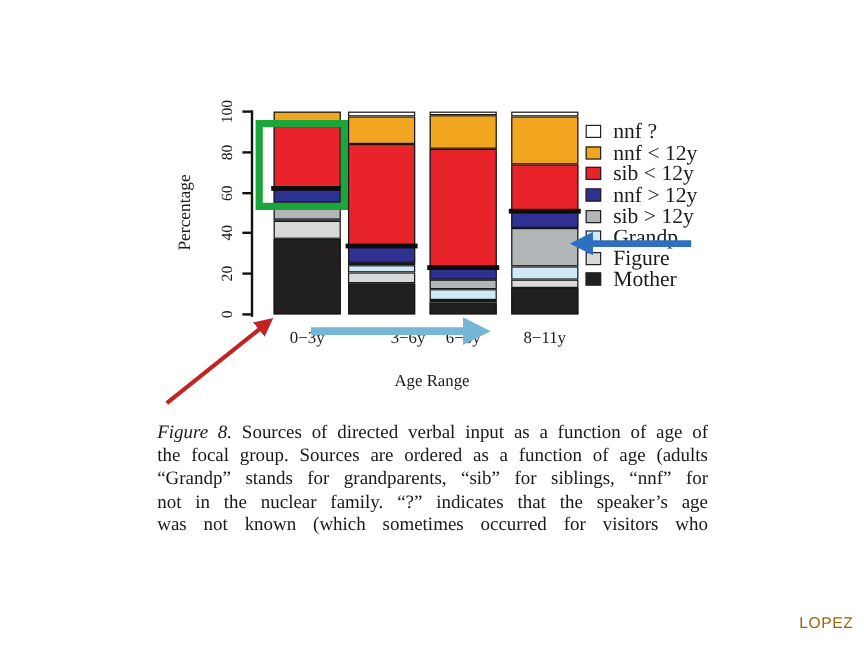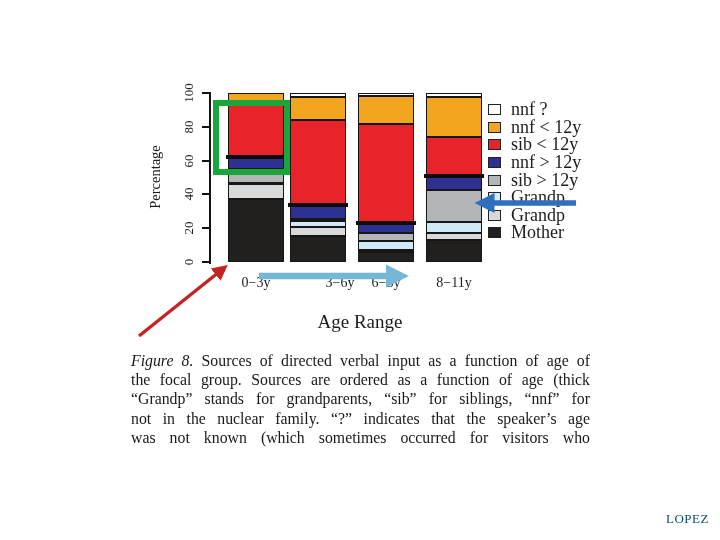--- a/index.html
+++ b/index.html
@@ -21,21 +21,21 @@
     position:absolute;font-size:14.5px;white-space:nowrap;
     transform:translate(-50%,-50%) rotate(-90deg);
   }
   .bar{position:absolute;height:169px;width:56px;}
   .seg{position:absolute;left:0;width:100%;box-sizing:border-box;border:1px solid #161616;}
   .divider{position:absolute;left:-2px;width:60px;height:4px;background:#0c0c0c;}
   .xtick-label{
     position:absolute;font-size:14px;white-space:nowrap;transform:translateX(-50%);
   }
   .axis-title-x{
-    position:absolute;font-size:19px;white-space:nowrap;transform:translateX(-50%);
+    position:absolute;font-size:14px;white-space:nowrap;transform:translateX(-50%);
   }
 
   
   #legend{position:absolute;left:348px;top:26px;display:flex;flex-direction:column;}
   .legend-row{display:flex;align-items:center;height:17.6px;}
   .legend-key{width:13px;height:11px;box-sizing:border-box;border:1px solid #222;flex:0 0 auto;}
   .legend-label{margin-left:10px;font-size:18px;white-space:nowrap;}
 
   
   #annotations{position:absolute;left:0;top:0;pointer-events:none;}
@@ -146,21 +146,21 @@
         <div class="legend-row">
           <span class="legend-key" style="background: rgb(179, 182, 184);"></span>
           <span class="legend-label">sib &gt; 12y</span>
         </div>
         <div class="legend-row">
           <span class="legend-key" style="background: rgb(207, 233, 247);"></span>
           <span class="legend-label">Grandp.</span>
         </div>
         <div class="legend-row">
           <span class="legend-key" style="background: rgb(217, 217, 217);"></span>
-          <span class="legend-label">Grandp</span>
+          <span class="legend-label">Figure</span>
         </div>
         <div class="legend-row">
           <span class="legend-key" style="background: rgb(34, 31, 31);"></span>
           <span class="legend-label">Mother</span>
         </div>
       </div>
   </div>
 
   <svg id="annotations" width="720" height="540" viewBox="0 0 720 540">
     <defs>
@@ -175,20 +175,20 @@
       </marker>
     </defs>
     <rect x="216" y="103" width="71" height="69" fill="none" stroke-width="6" stroke="#1ba63c"></rect>
     <line x1="139" y1="336" x2="219" y2="272" stroke-width="3.5" marker-end="url(#ah-red)" stroke="#c42323"></line>
     <line x1="259" y1="276" x2="392" y2="276" stroke-width="6.5" marker-end="url(#ah-cyan)" stroke="#76b7d7"></line>
     <line x1="576" y1="203" x2="489" y2="203" stroke-width="5.5" marker-end="url(#ah-blue)" stroke="#2f6fbf"></line>
   </svg>
 
   <div id="caption">
       <div class="cap-line"><span class="cap-figlabel">Figure 8.</span> Sources of directed verbal input as a function of age of</div>
-      <div class="cap-line">the focal group. Sources are ordered as a function of age (thick</div>
+      <div class="cap-line">the focal group. Sources are ordered as a function of age (adults</div>
       <div class="cap-line">“Grandp” stands for grandparents, “sib” for siblings, “nnf” for</div>
       <div class="cap-line">not in the nuclear family. “?” indicates that the speaker’s age</div>
       <div class="cap-line">was not known (which sometimes occurred for visitors who</div>
     </div>
 
-  <div id="footer" style="color: #0c4a6e; font-family: Liberation Serif, serif;">LOPEZ</div>
+  <div id="footer" style="color: #a16207;">LOPEZ</div>
 </div>
 
 </body></html>

